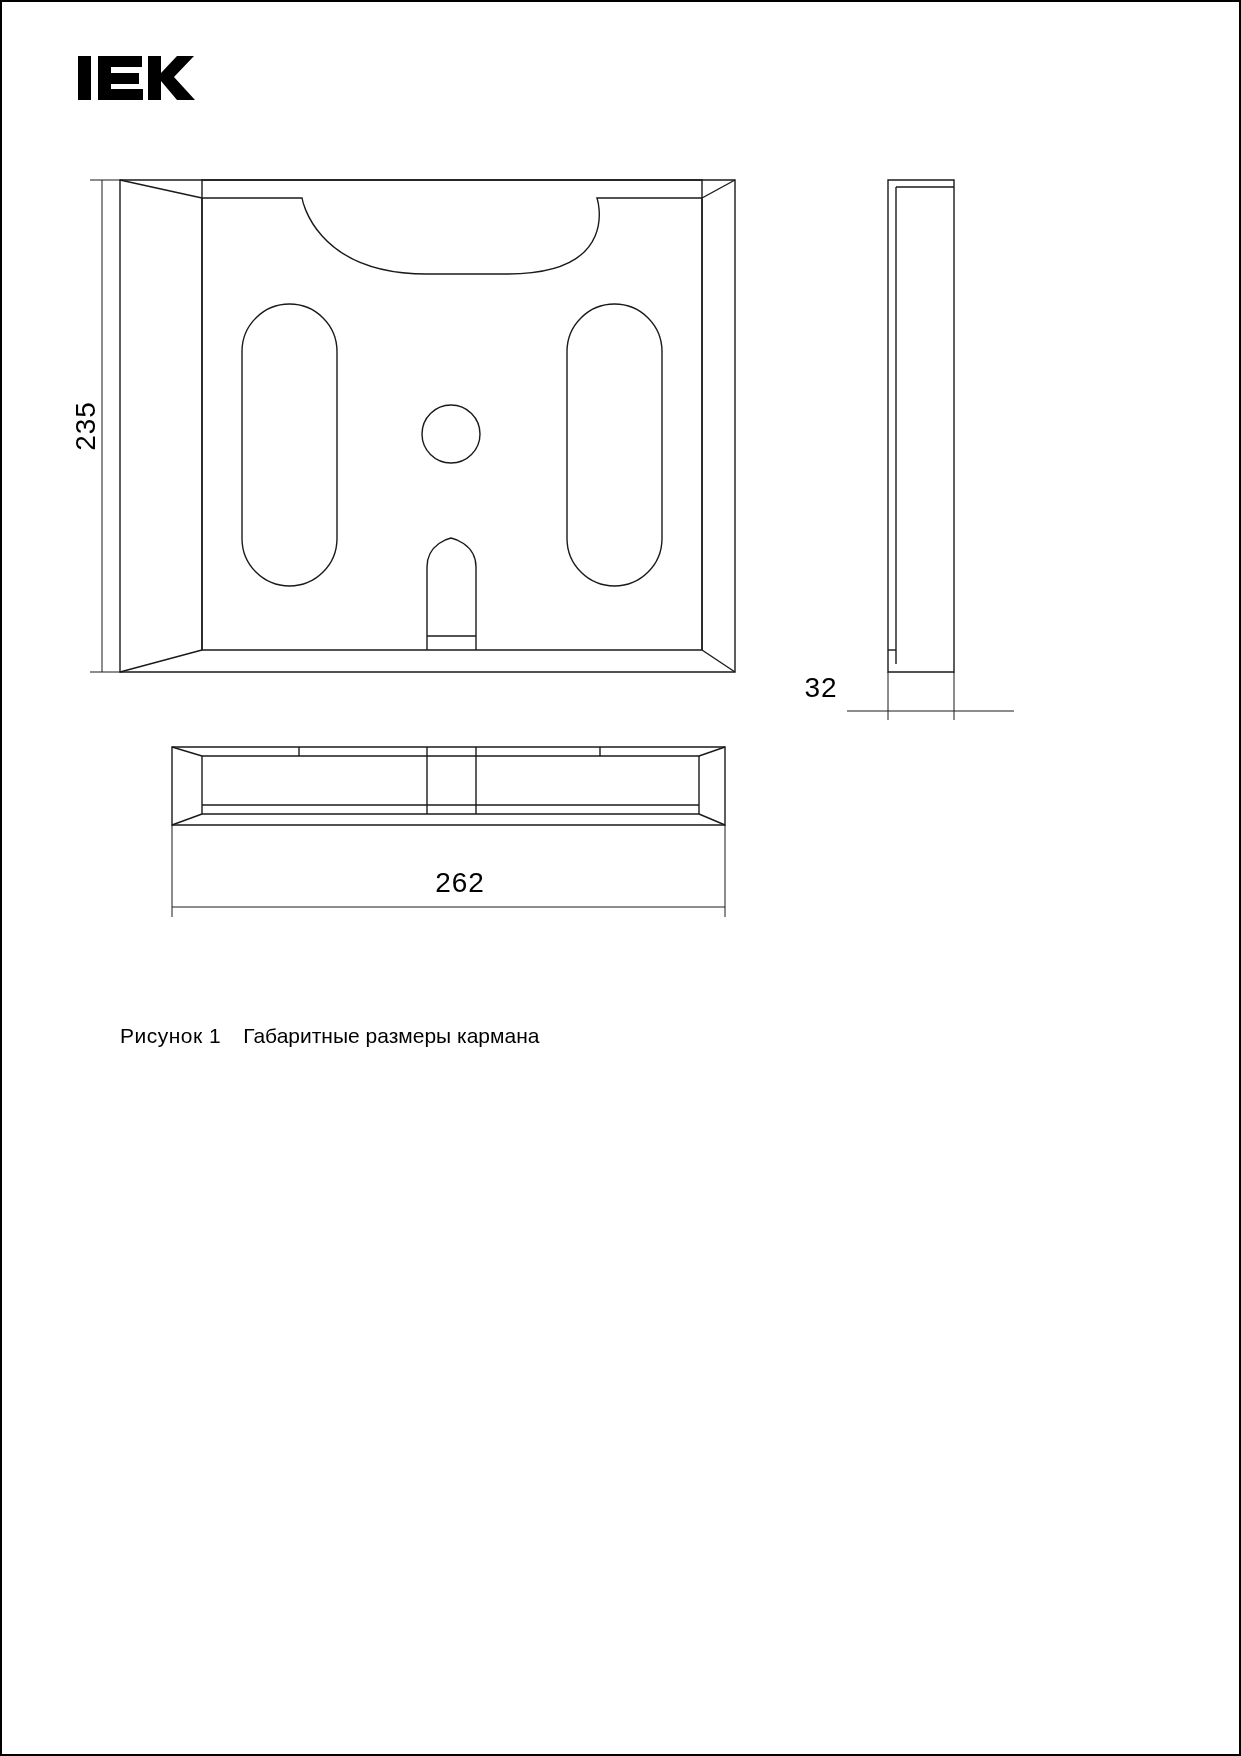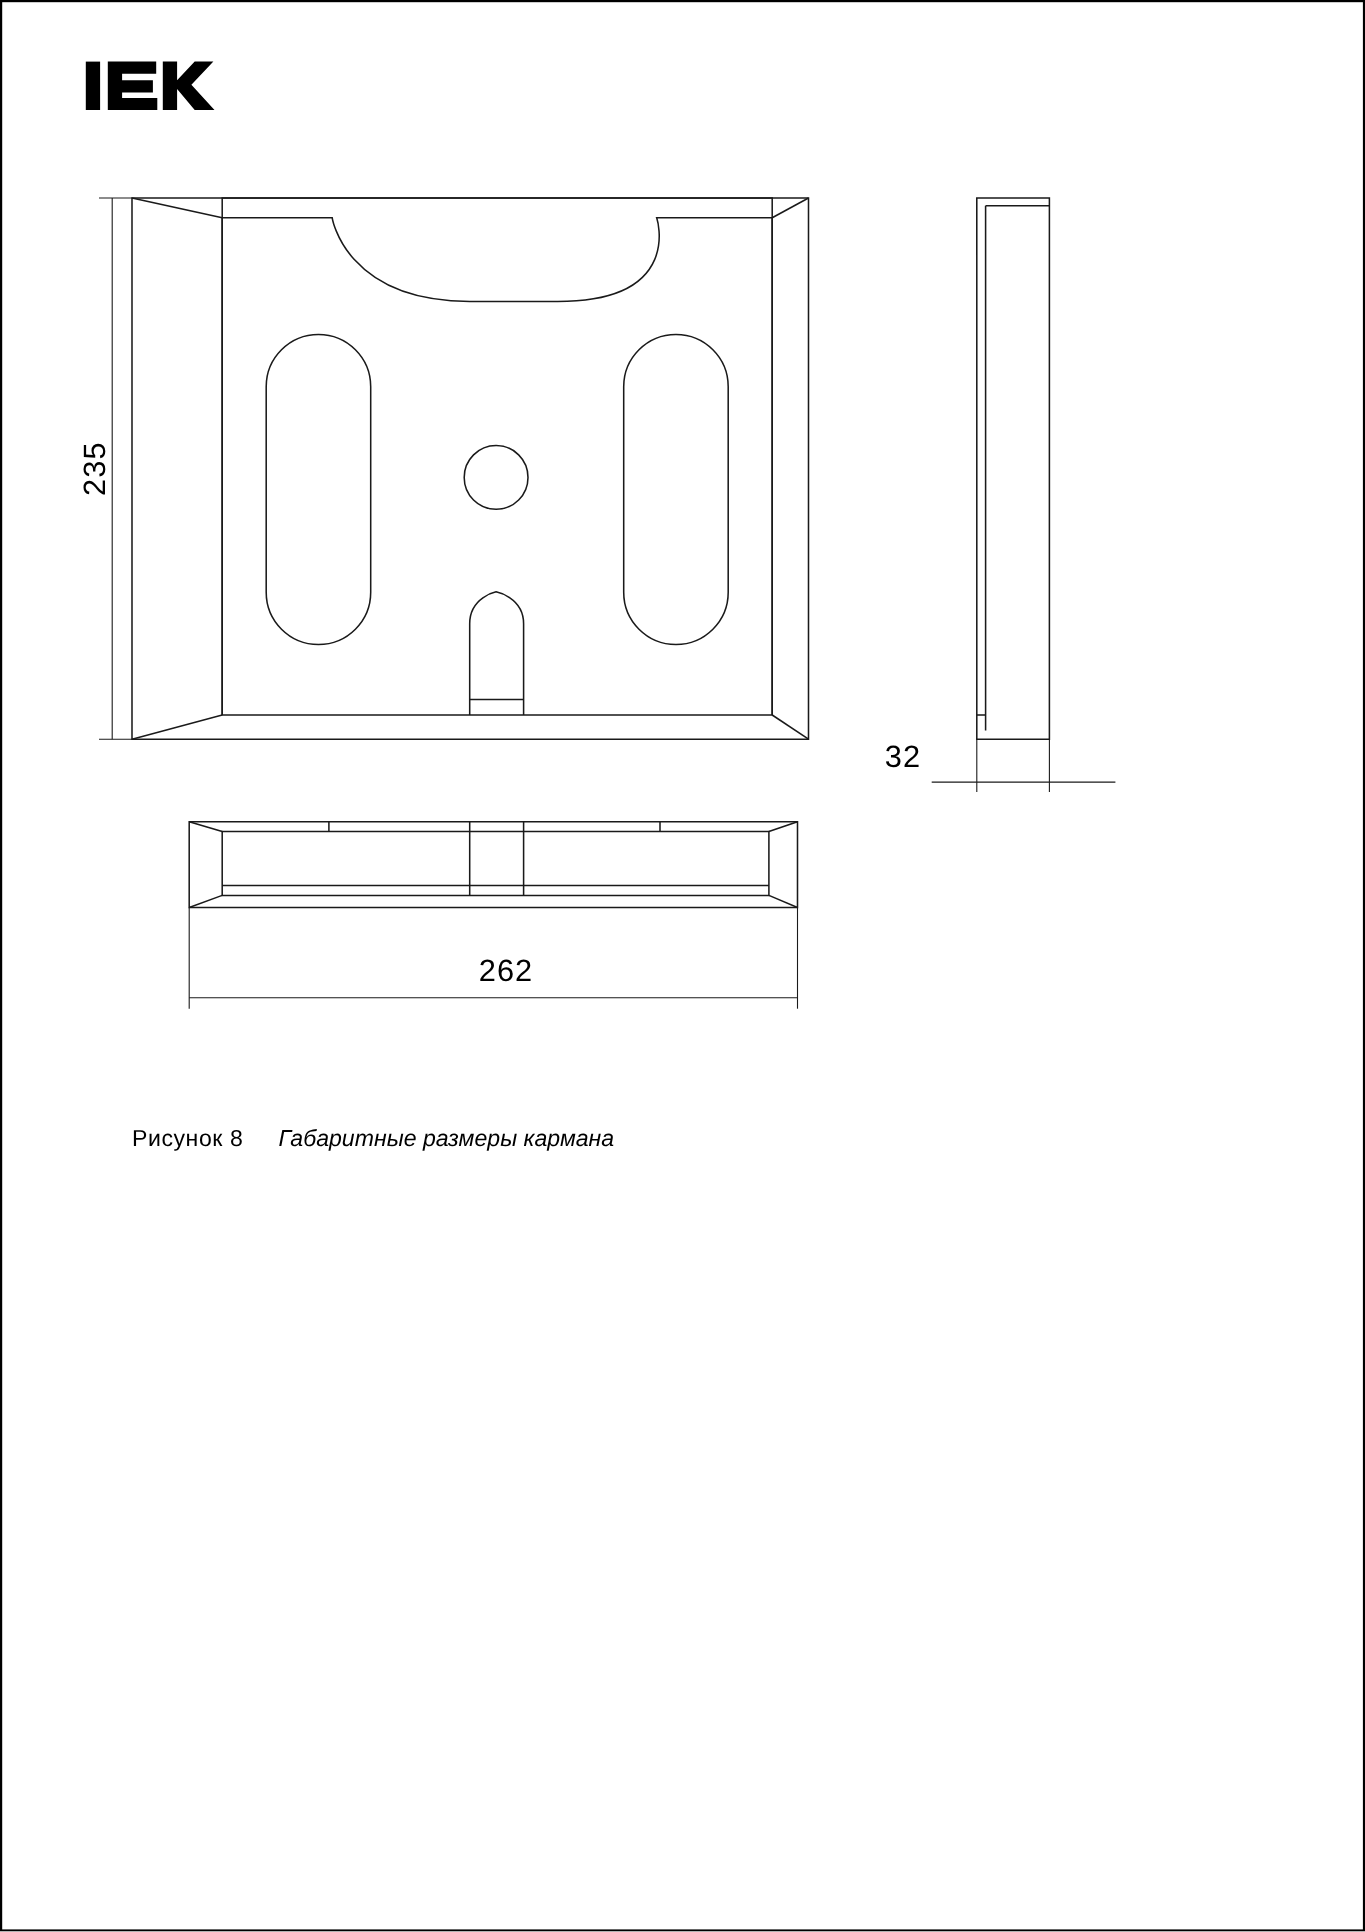--- a/index.html
+++ b/index.html
@@ -38,22 +38,21 @@
     left: 118px;
     top: 1022px;
     font-size: 21px;
     color: #000000;
     white-space: nowrap;
   }
   .caption .fig-label {
     letter-spacing: 0.5px;
   }
   .caption .fig-text {
-    margin-left: 32px;
-    font-style: italic;
+    margin-left: 22px;
   }
 </style>
 </head>
 <body>
 
 <div class="page">
 
   <div class="logo">
     <svg viewBox="0 0 120 56" width="120" height="56" aria-hidden="true">
 
@@ -136,16 +135,16 @@
         <path d="M170 905 H723"></path>
       </g>
     </g>
 
     <text x="93" y="424" transform="rotate(-90 93 424)" text-anchor="middle" font-family="Liberation Sans, sans-serif" font-size="28" fill="#000000" letter-spacing="1">235</text>
     <text x="458" y="890" text-anchor="middle" font-family="Liberation Sans, sans-serif" font-size="28" fill="#000000" letter-spacing="1">262</text>
     <text x="819" y="695" text-anchor="middle" font-family="Liberation Sans, sans-serif" font-size="28" fill="#000000" letter-spacing="1">32</text>
   </svg>
 
   <div class="caption">
-    <span class="fig-label">Рисунок 8</span><span class="fig-text">Габаритные размеры кармана</span>
+    <span class="fig-label">Рисунок 1</span><span class="fig-text">Габаритные размеры кармана</span>
   </div>
 
 </div>
 
 </body></html>

